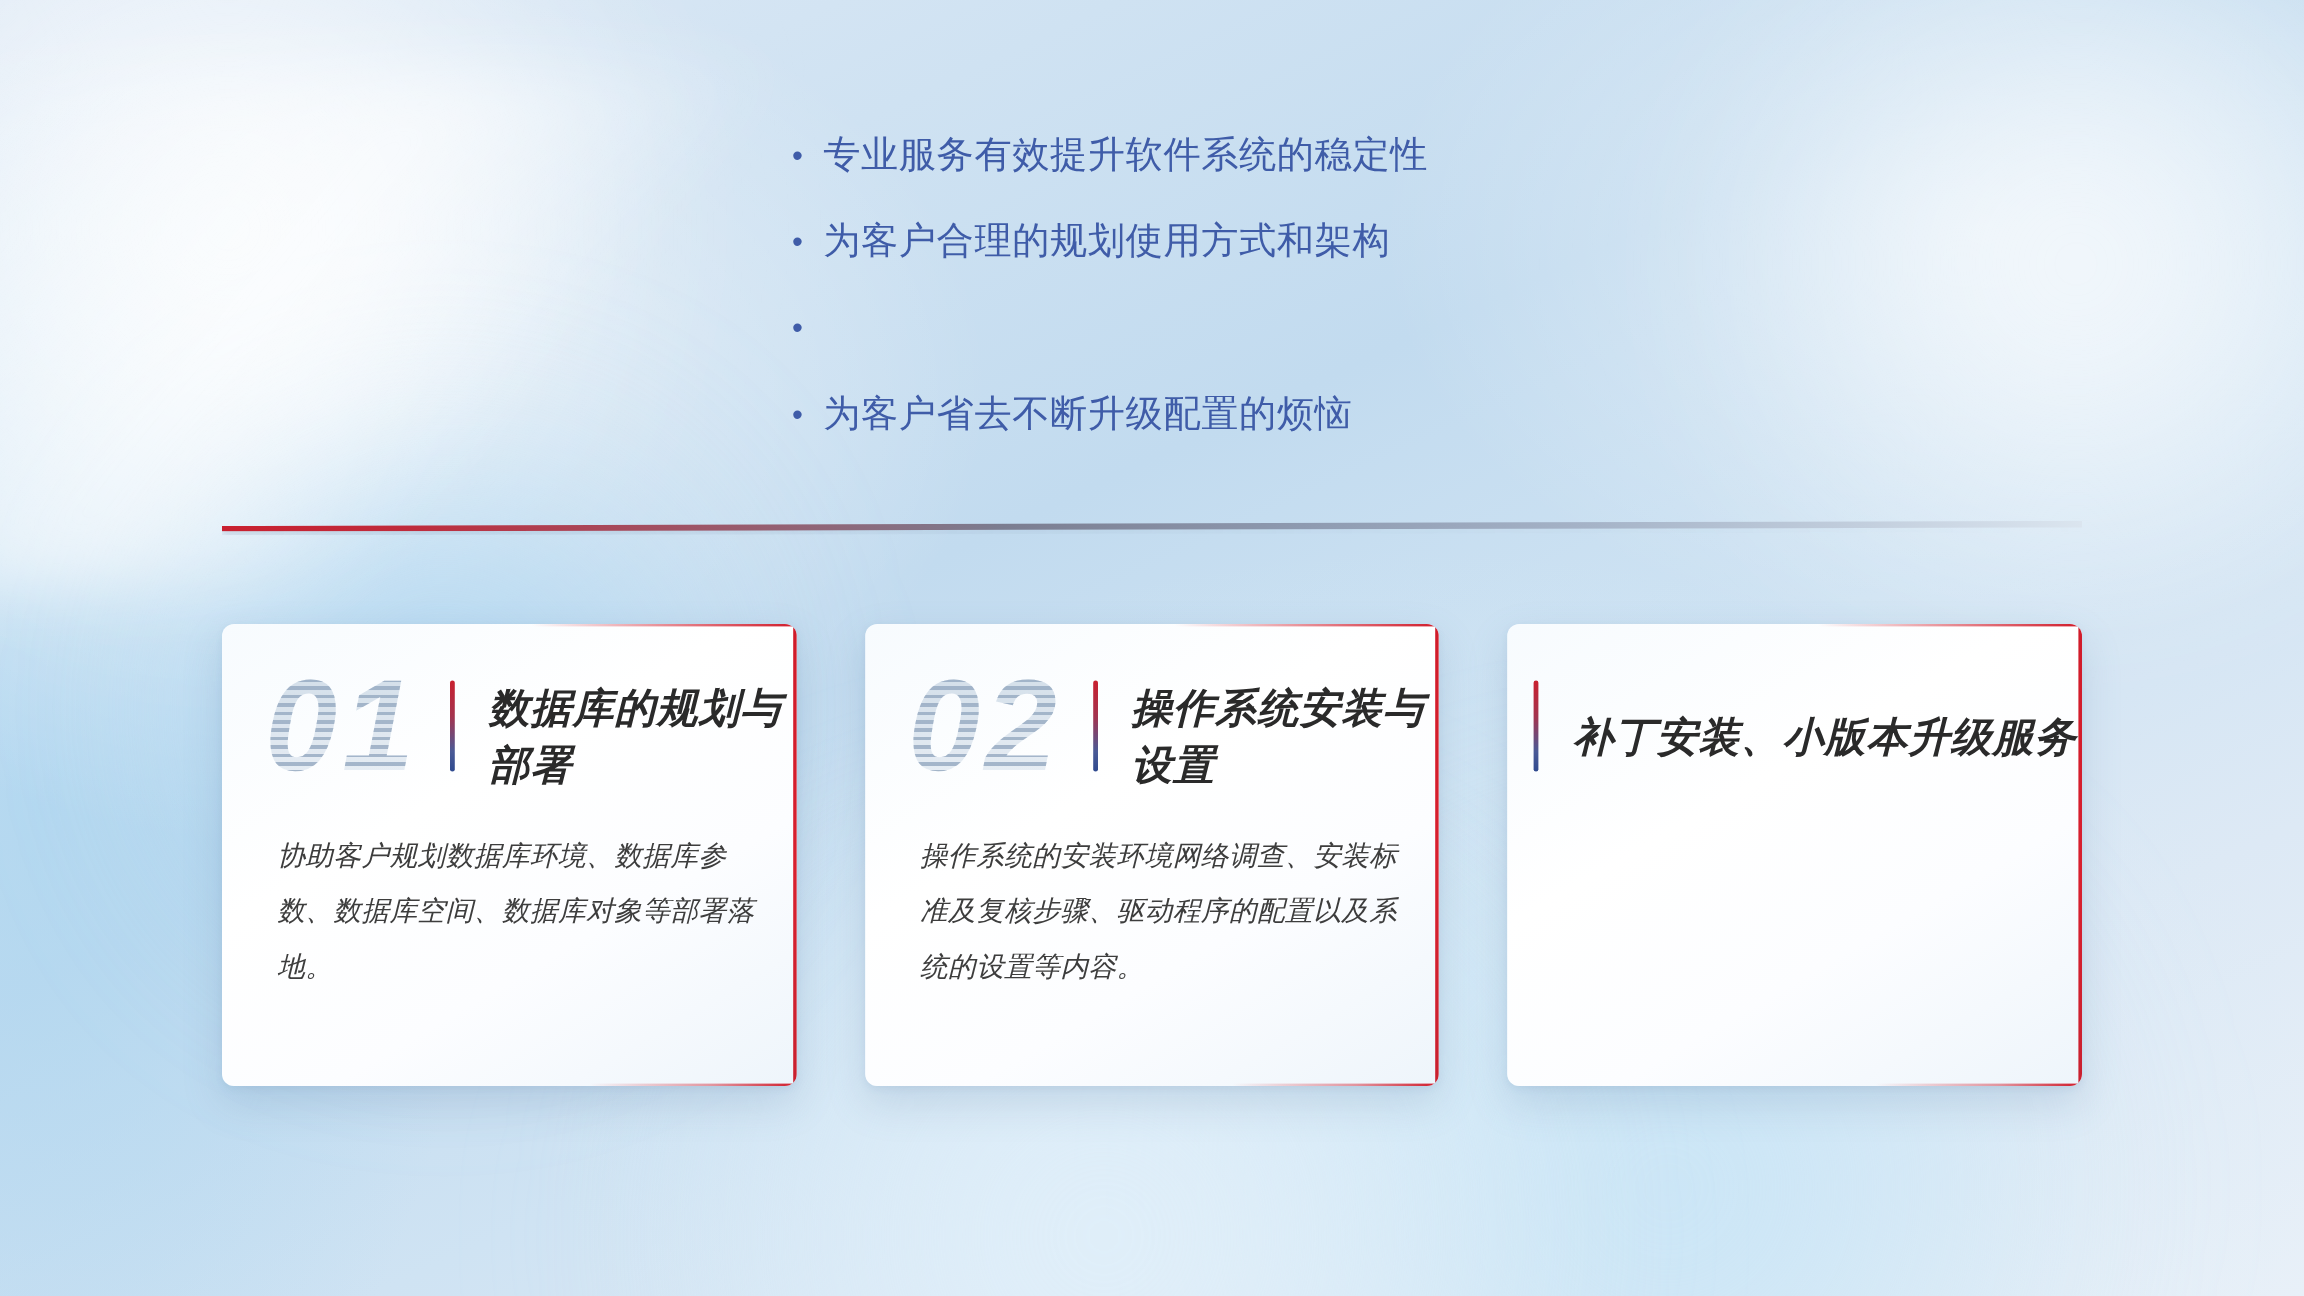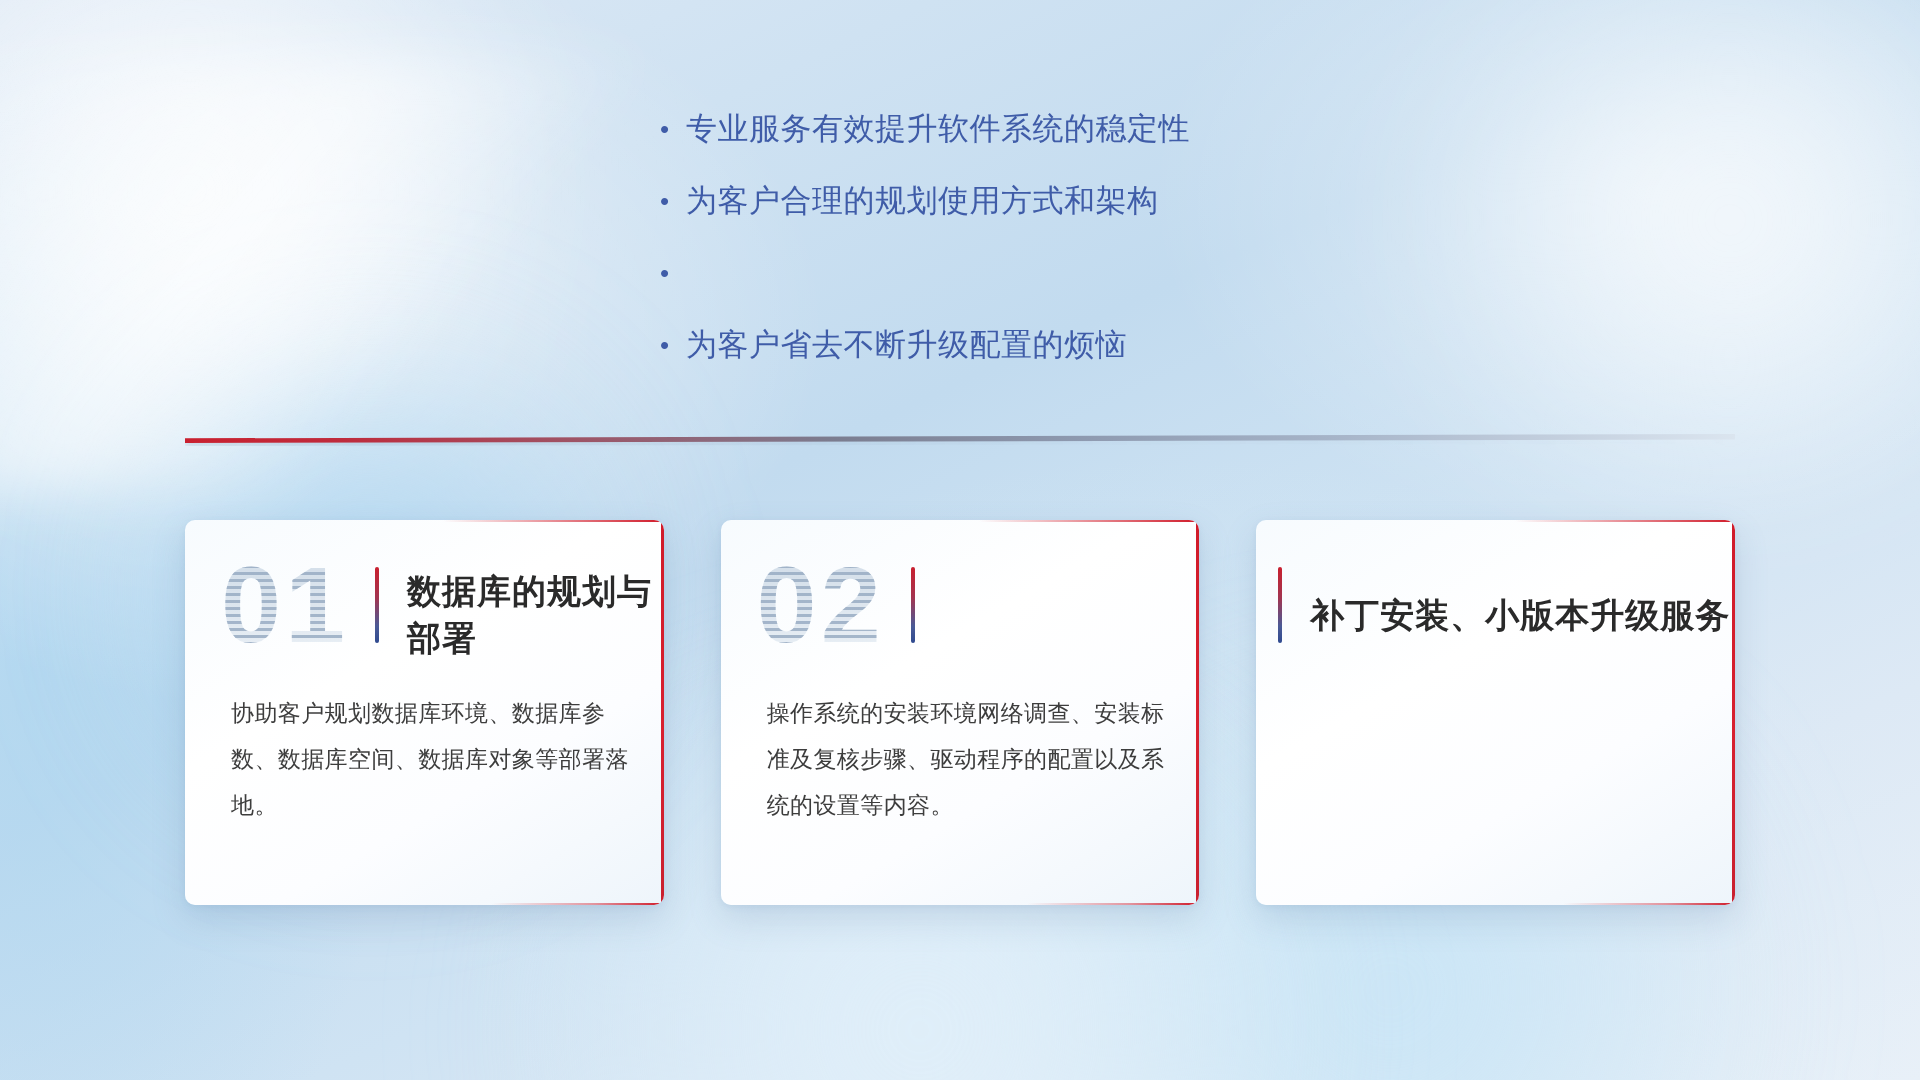--- a/index.html
+++ b/index.html
@@ -109,20 +109,21 @@
     gap:57px;
   }
   .card {
     position:relative;
     width:556px;
     height:385px;
     border-radius:10px;
     background:linear-gradient(150deg,#f7fbfe 0%, #ffffff 38%, #fcfdff 66%, #eef5fb 100%);
     box-shadow:0 14px 34px rgba(92,126,166,0.20), 0 2px 6px rgba(92,126,166,0.10);
     overflow:hidden;
+    font-style:italic;
   }
   
   .card .accent-right {
     position:absolute;
     right:0; top:0;
     width:3px; height:100%;
     background:linear-gradient(180deg, #d01b2a 0%, #d8202f 55%, #c9202f 100%);
   }
   .card .accent-top {
     position:absolute;
@@ -243,20 +244,21 @@
       <div class="card-body">协助客户规划数据库环境、数据库参数、数据库空间、数据库对象等部署落地。</div>
     </div>
 
     <div class="card">
       <div class="accent-right"></div>
       <div class="accent-top"></div>
       <div class="accent-bottom"></div>
       <div class="card-head">
         <div class="wm">02</div>
         <div class="sep-bar"></div>
+        <div class="card-title">操作系统安装与设置</div>
       </div>
       <div class="card-body">操作系统的安装环境网络调查、安装标准及复核步骤、驱动程序的配置以及系统的设置等内容。</div>
     </div>
 
     <div class="card">
       <div class="accent-right"></div>
       <div class="accent-top"></div>
       <div class="accent-bottom"></div>
       <div class="card-head">
         <div class="sep-bar"></div>

